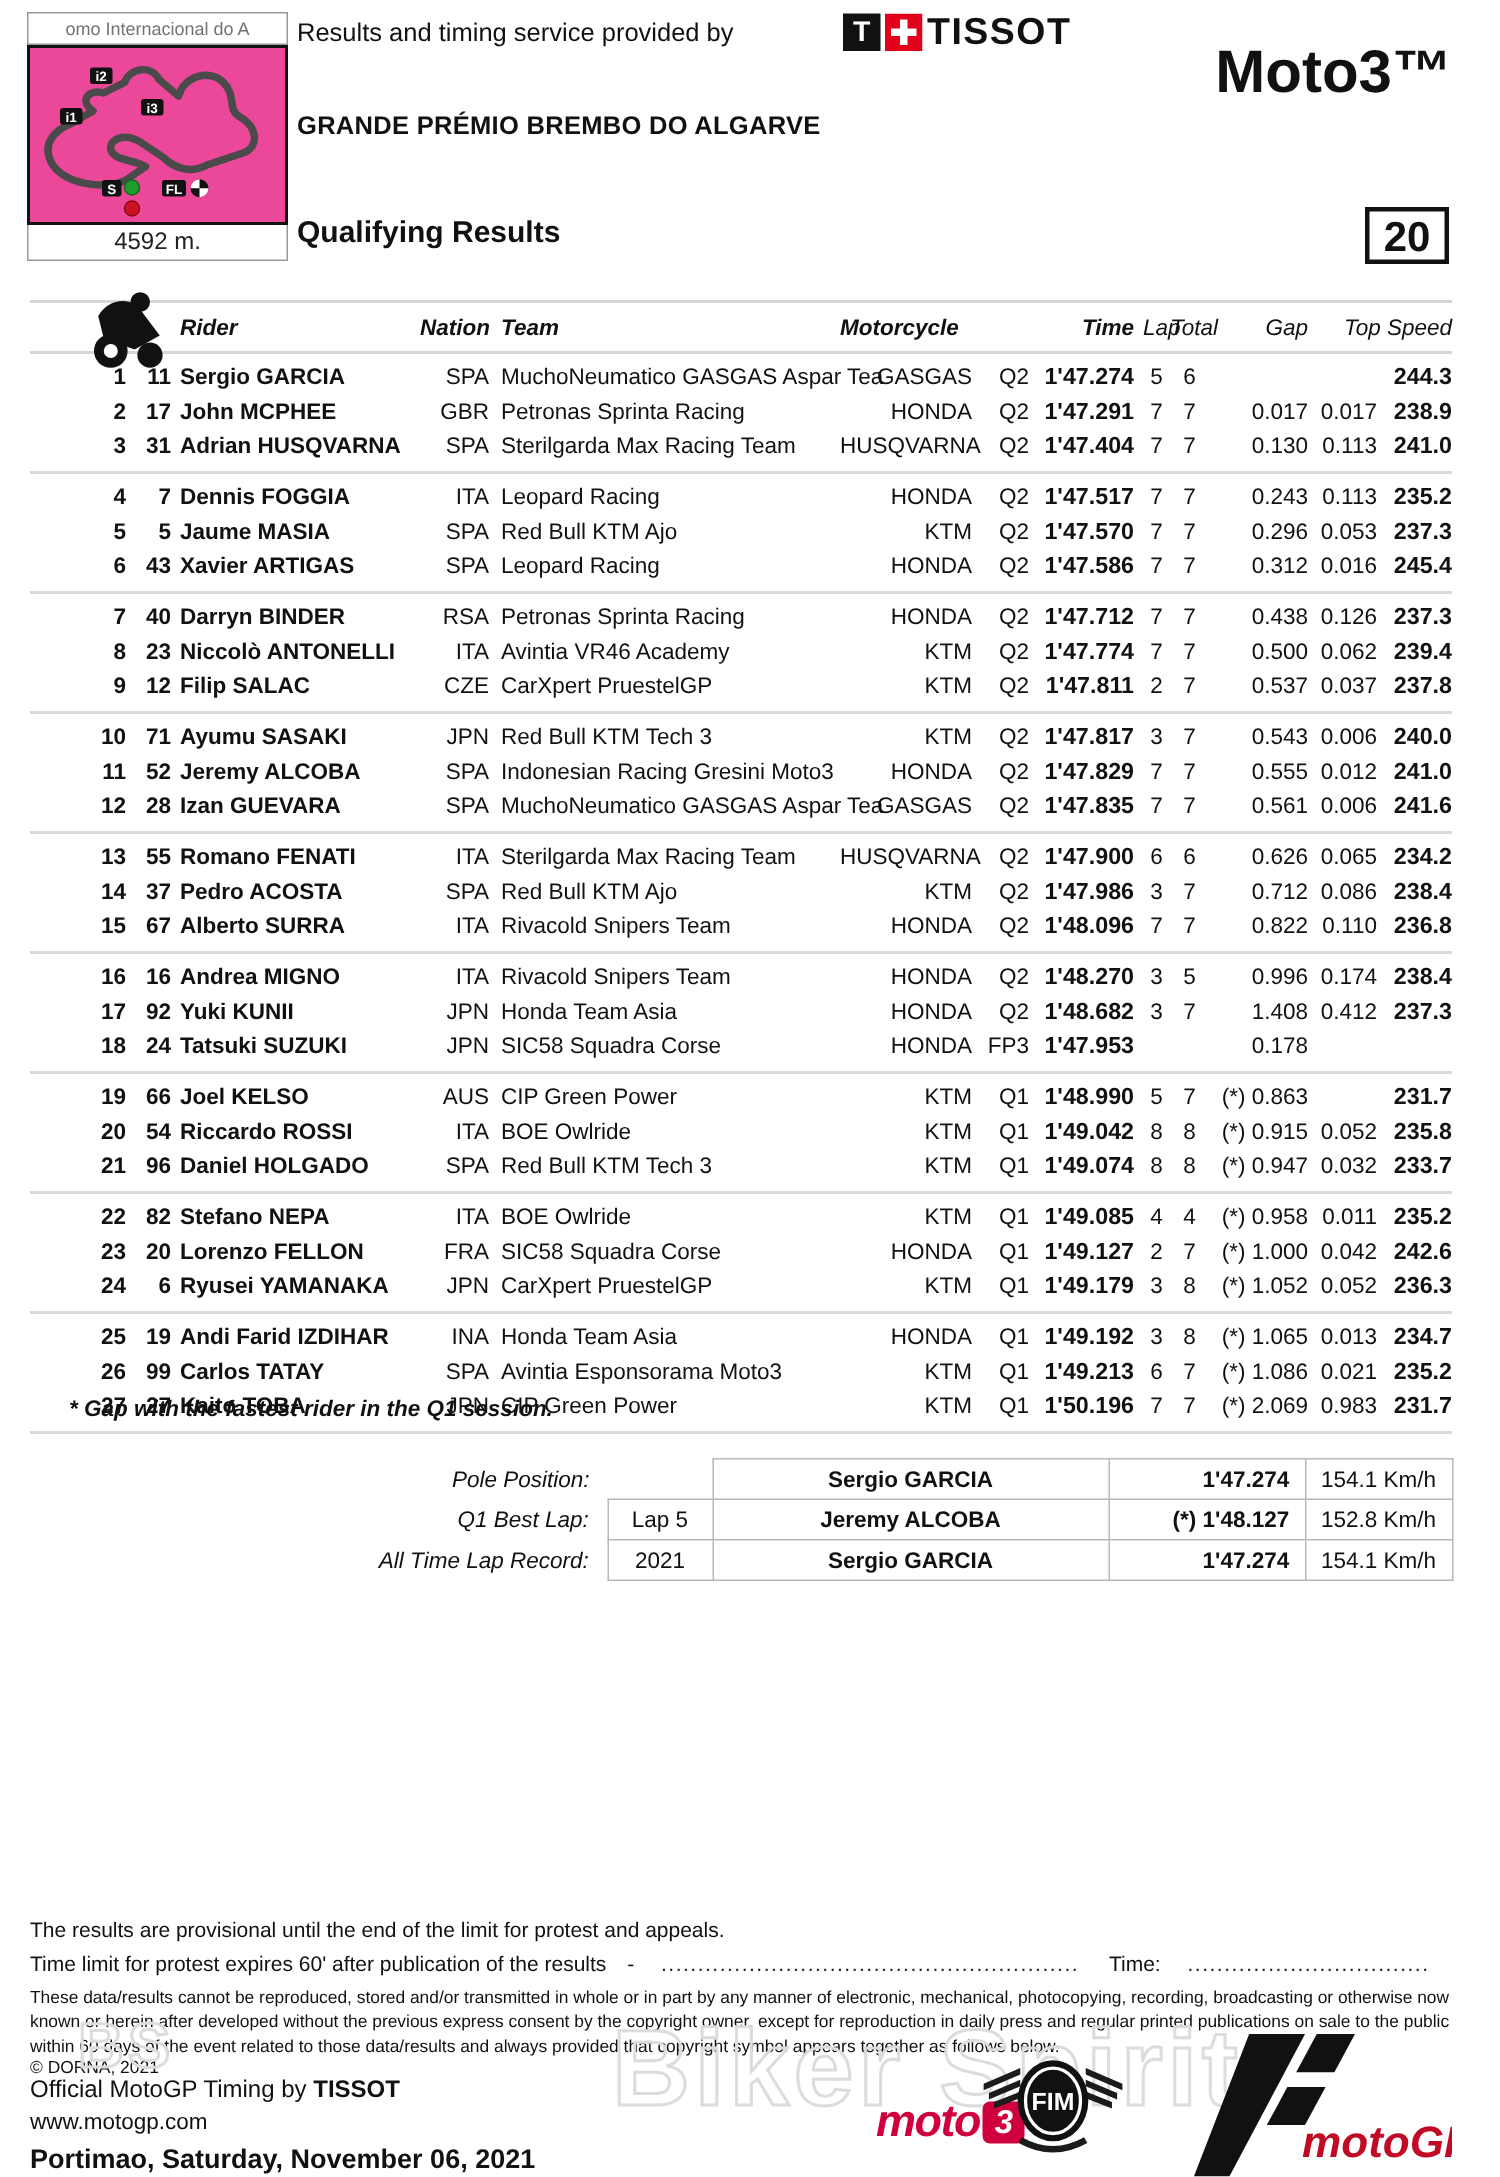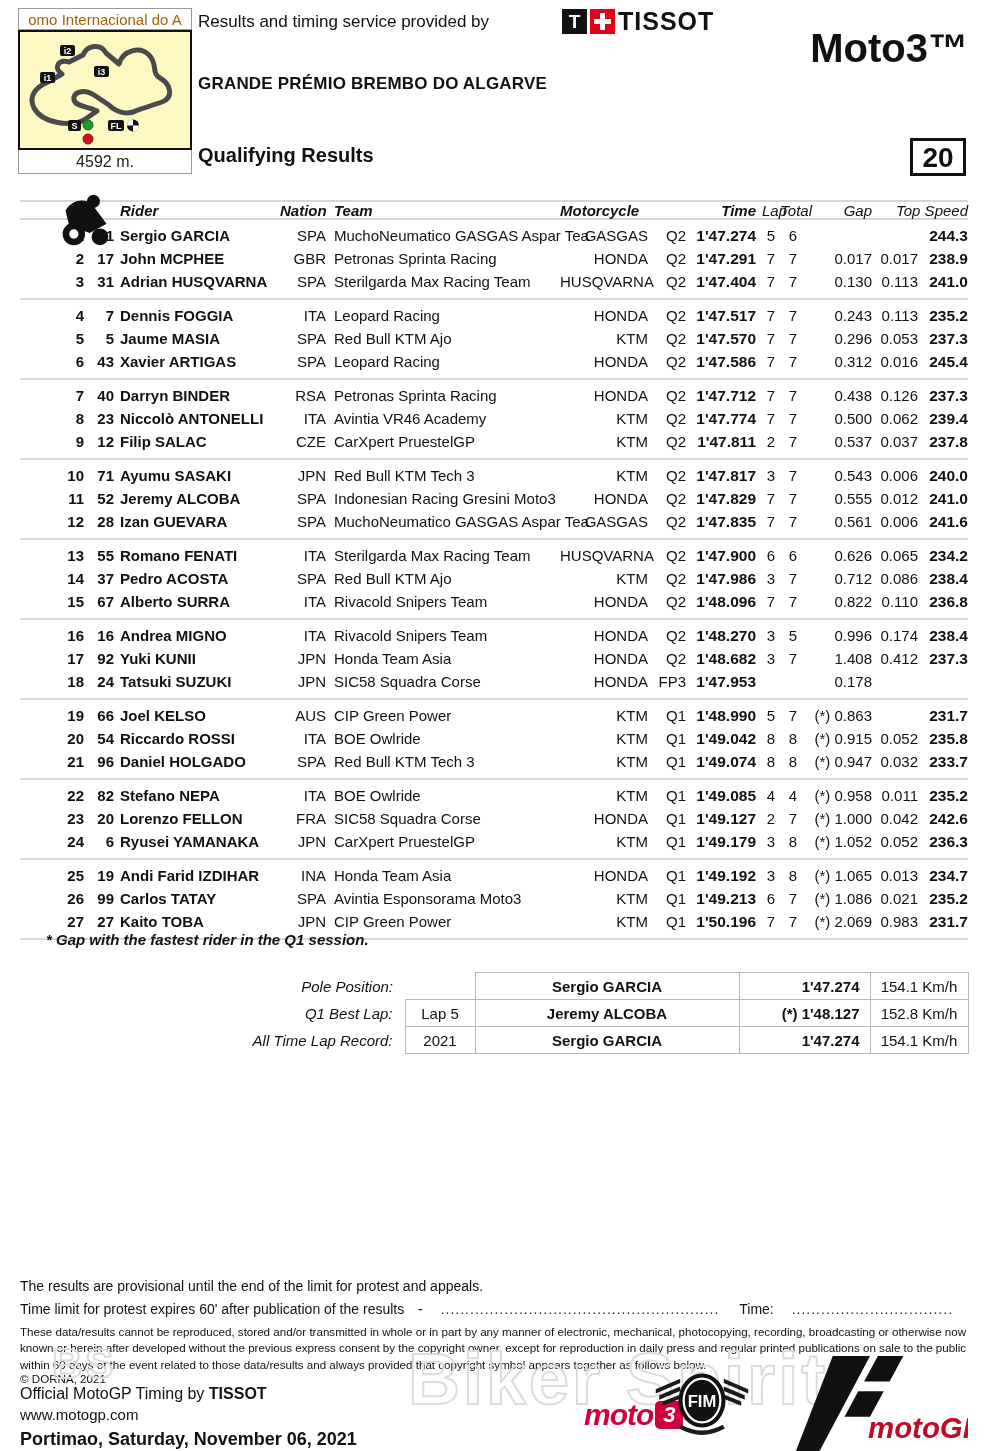--- a/index.html
+++ b/index.html
@@ -5,44 +5,44 @@
   * { margin:0; padding:0; box-sizing:border-box; }
   html,body { background:#ffffff; }
   .page {
     position:relative; width:1000px; height:1451px; margin:0 auto;
     background:#fff; color:#111;
     font-family:"Liberation Sans", sans-serif; overflow:hidden;
   }
   
   .trackbox { position:absolute; left:18px; top:8px; width:174px; }
   .trackbox .tb-title {
-    height:22px; border:1px solid #999; font-size:15px; color:#a16207;
+    height:22px; border:1px solid #999; font-size:12px; color:#737373;
     white-space:nowrap; overflow:hidden; text-align:center; line-height:21px;
   }
-  .trackbox .tb-map { height:120px; border:2px solid #111; position:relative; background:#fef9c3; }
+  .trackbox .tb-map { height:120px; border:2px solid #111; position:relative; background:#ec4899; }
   .trackbox .tb-len {
     height:24px; border:1px solid #999; border-top:none; text-align:center;
     font-size:16px; line-height:23px; color:#222;
   }
   .service-line { position:absolute; left:198px; top:12px; font-size:17px; color:#111; }
   .tissot { position:absolute; left:562px; top:7px; display:flex; align-items:center; gap:3px; }
   .tissot .sq { width:25px; height:25px; display:flex; align-items:center; justify-content:center; }
   .tissot .sq-t { background:#111; color:#fff; font-weight:bold; font-size:19px; }
   .tissot .word { font-weight:bold; font-size:25px; letter-spacing:1px; color:#111; }
   .class-title { position:absolute; right:32px; top:26px; font-size:40px; font-weight:bold; }
   .event-title { position:absolute; left:198px; top:74px; font-size:17px; font-weight:bold; letter-spacing:.2px; }
   .session-title { position:absolute; left:198px; top:144px; font-size:20px; font-weight:bold; }
   .page-num {
     position:absolute; right:34px; top:138px; width:56px; height:38px;
     border:3px solid #111; font-size:28px; font-weight:bold; text-align:center; line-height:33px;
   }
   
   .results { position:absolute; left:20px; top:200px; width:948px; }
   .thead {
-    position:relative; display:grid; height:20px; align-items:center;
+    position:relative; display:grid; height:36px; align-items:center;
     grid-template-columns:64px 30px 166px 46px 234px 88px 38px 70px 24px 26px 66px 46px 50px;
     border-top:2px solid #d6d6d6; border-bottom:2px solid #d6d6d6;
     font-style:italic; font-size:15px;
   }
   .thead .h { white-space:nowrap; }
   .hb { font-weight:bold; }
   .h-rider { grid-column:3; padding-left:6px; }
   .h-nation { grid-column:4; text-align:right; }
   .h-team { grid-column:5; padding-left:8px; }
   .h-moto { grid-column:6; text-align:left; }

